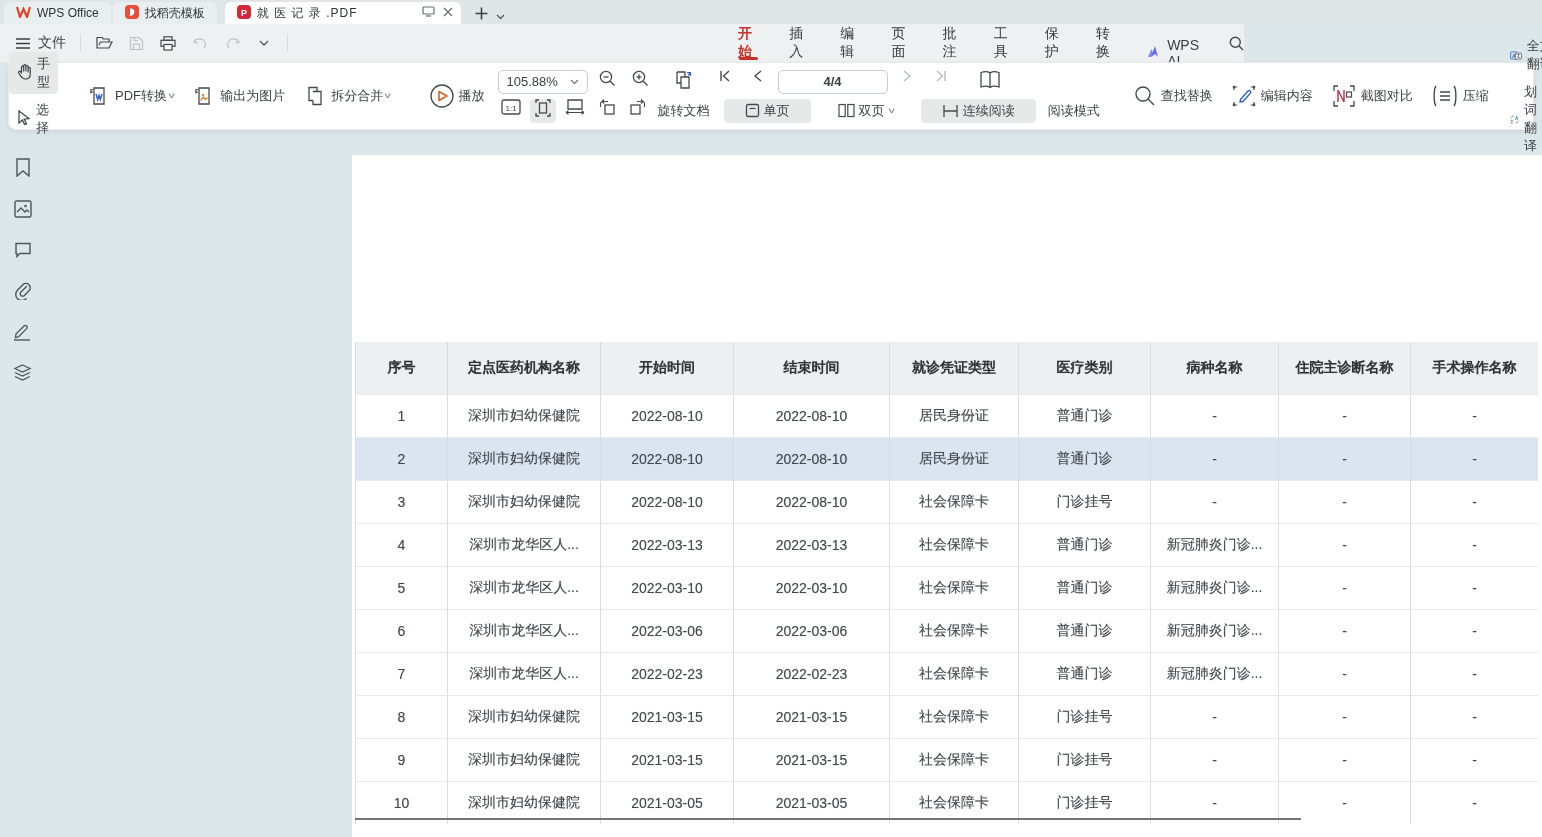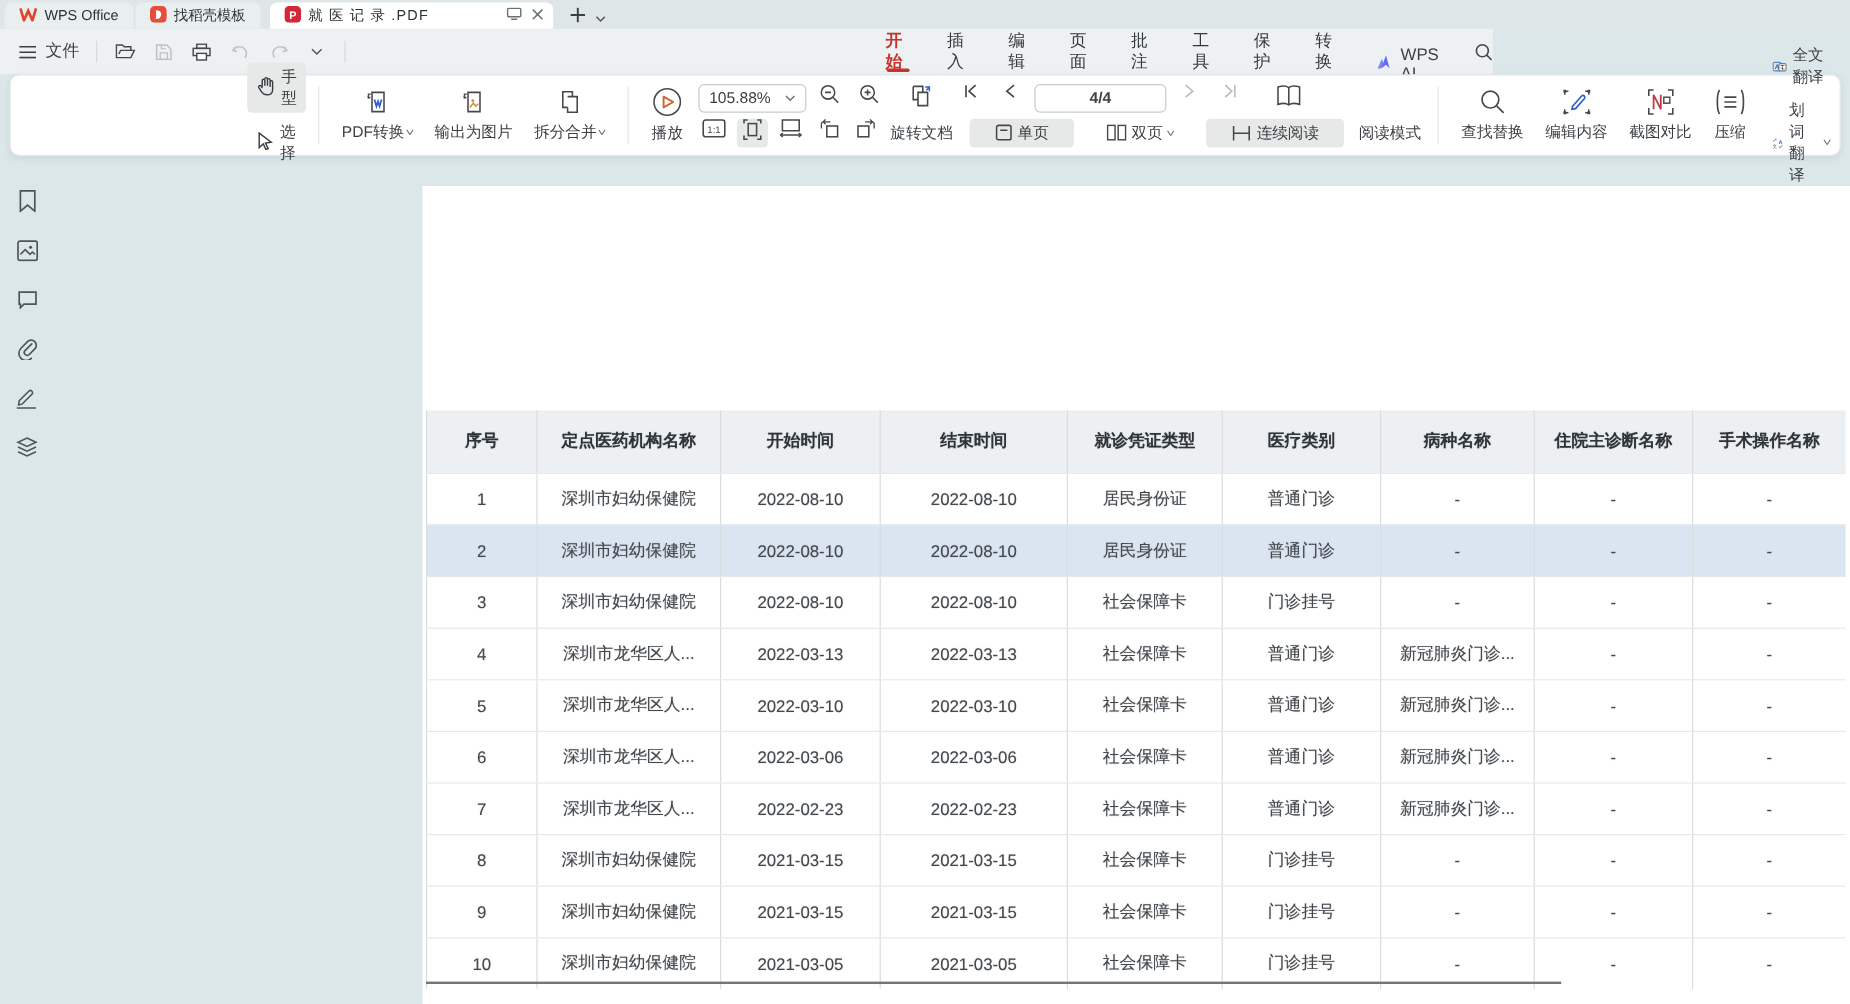--- a/index.html
+++ b/index.html
@@ -33,21 +33,21 @@
 
   
   .toolbar-card { position:absolute; left:8px; top:62px; width:1526px; height:68px;
     background:#fff; border:1px solid #e7eaea; border-radius:8px;
     box-shadow:0 2px 5px rgba(70,90,95,.10); display:flex; align-items:center; z-index:5; }
   .tb-spacer { width:372px; height:100%; }
   .stack2 { display:flex; flex-direction:column; justify-content:center; gap:4px; }
   .pill { display:flex; align-items:center; gap:5px; font-size:13px; padding:3px 8px; border-radius:4px; }
   .pill.sel { background:#e7e9e9; }
   .tb-div { width:1px; height:48px; background:#e3e6e7; margin:0 10px; }
-  .big-btn { display:flex; flex-direction:column; align-items:center; gap:4px;
+  .big-btn { display:flex; flex-direction:row; align-items:center; gap:4px;
     font-size:13px; padding:0 9px; color:#3b3f43; }
   .big-btn .lbl { display:flex; align-items:center; gap:2px; white-space:nowrap; }
   .two-rows { display:flex; flex-direction:column; gap:5px; margin:0 4px; }
   .row-flex { display:flex; align-items:center; }
   .zoombox { width:90px; height:24px; border:1px solid #c7cccd; border-radius:5px;
     display:flex; align-items:center; justify-content:space-between; padding:0 8px; font-size:13px; }
   .pagebox { width:110px; height:24px; border:1px solid #c7cccd; border-radius:5px;
     display:flex; align-items:center; justify-content:center; font-size:13px; font-weight:bold; }
   .ic-btn { width:26px; height:24px; display:flex; align-items:flex-start; justify-content:center; border-radius:4px; }
   .ic-btn.sel { background:#e7e9e9; }

